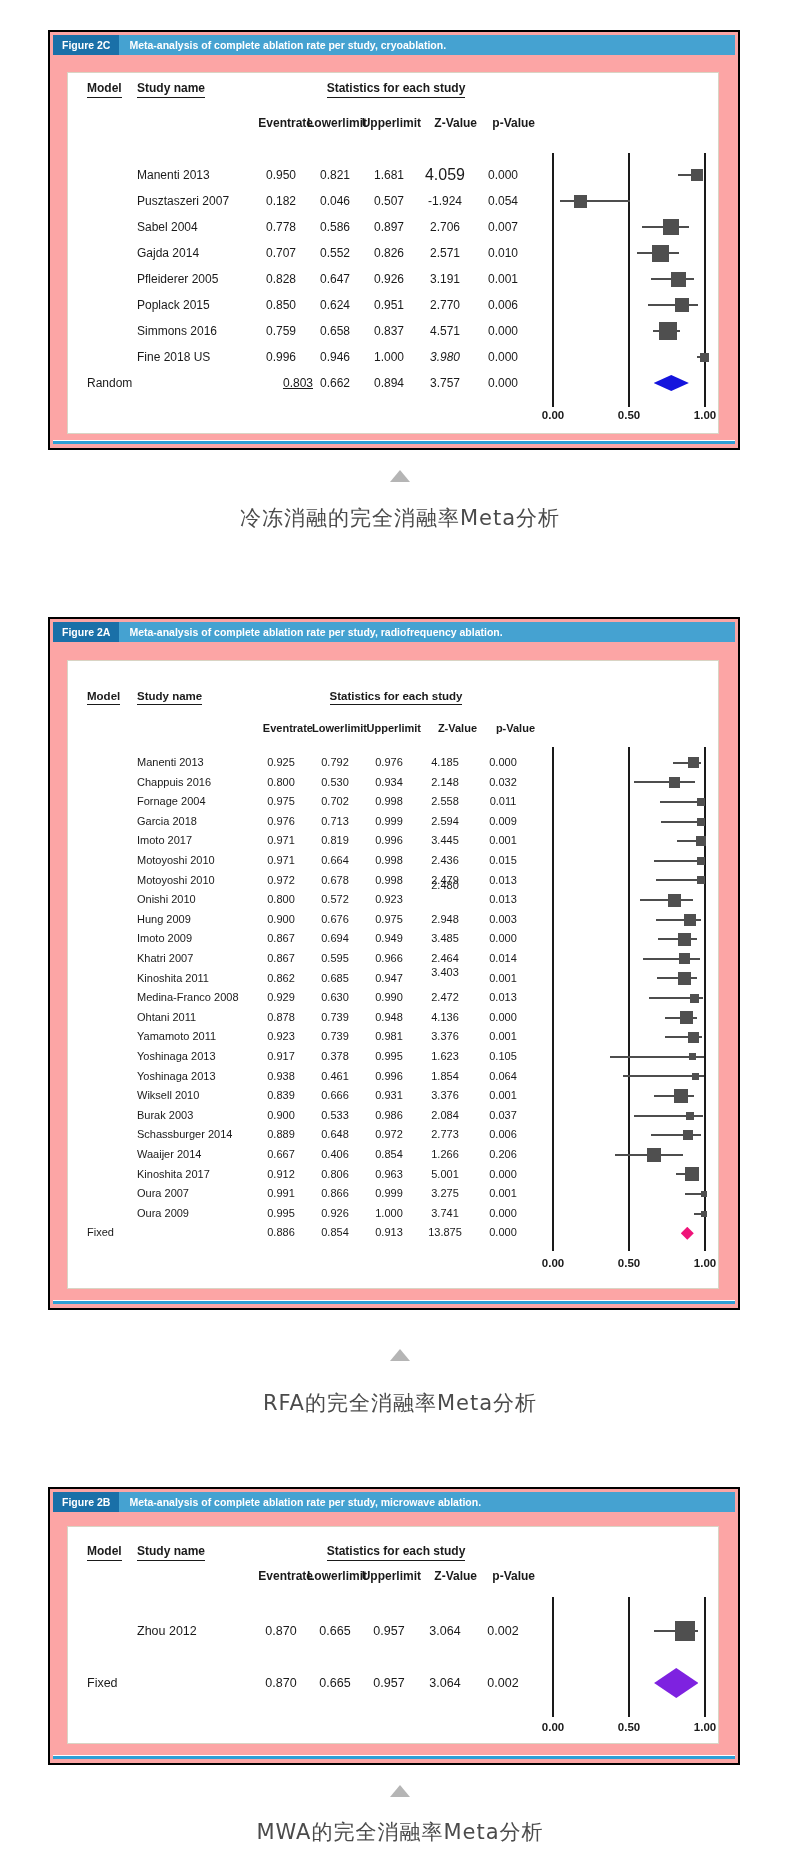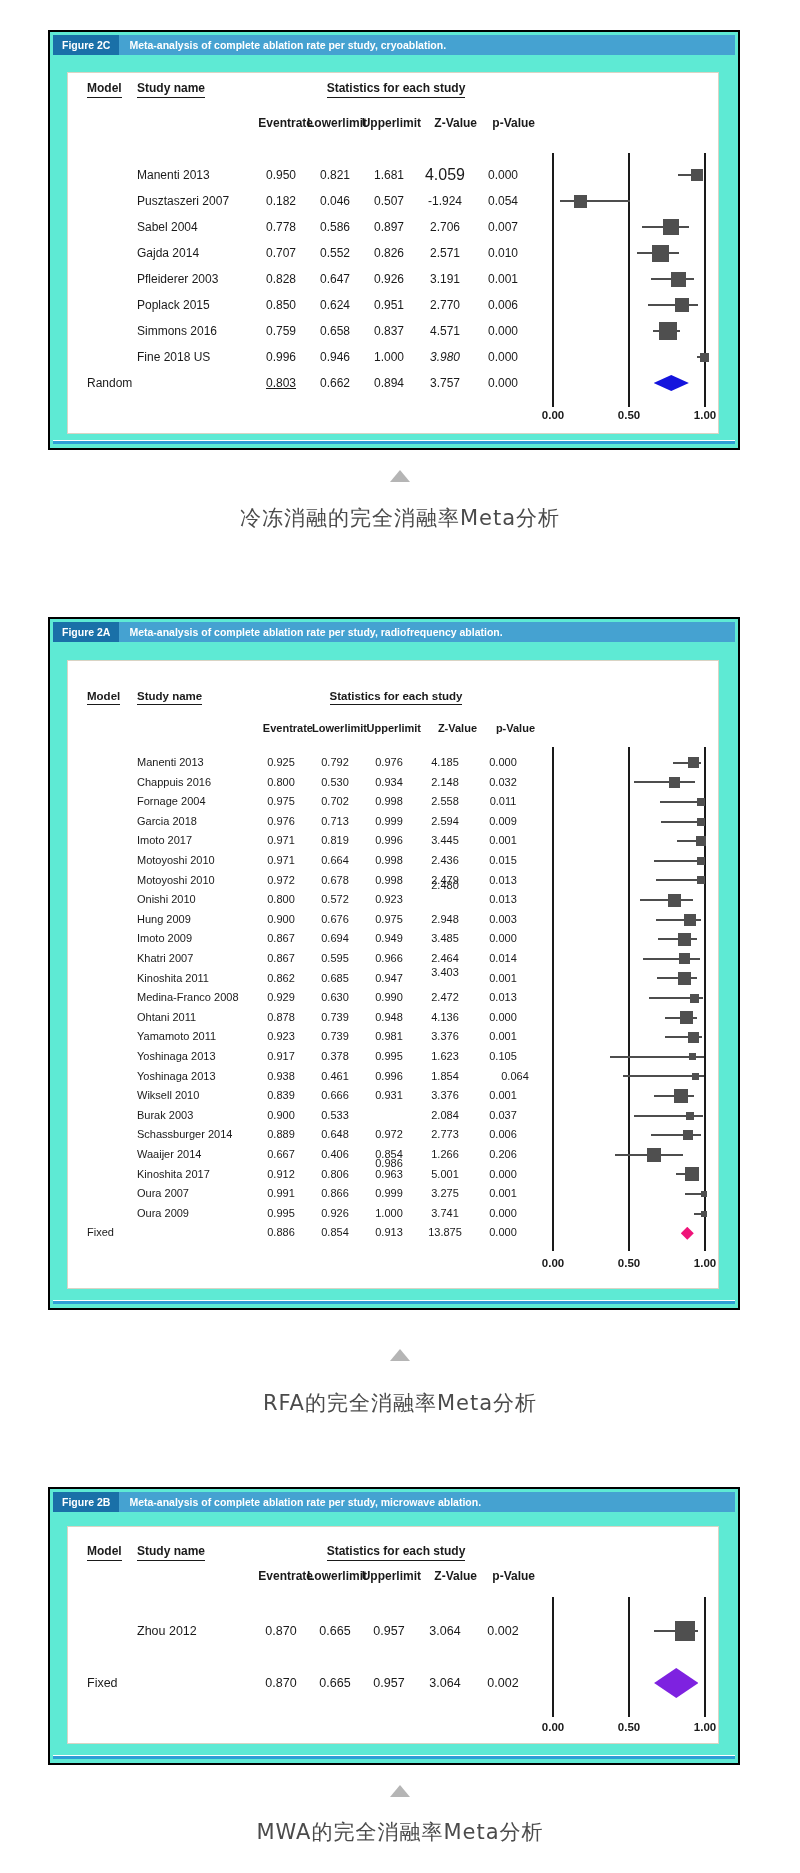--- a/index.html
+++ b/index.html
@@ -1,21 +1,21 @@
 <!DOCTYPE html>
 <html><head>
 <meta charset="utf-8">
 <style>
   html,body{margin:0;padding:0;background:#ffffff;}
   .page{position:relative;width:800px;height:1873px;background:#ffffff;overflow:hidden;
         font-family:"Liberation Sans", sans-serif;color:#1a1a1a;}
 
   
   .figure-box{position:absolute;left:48px;width:692px;box-sizing:border-box;
-              border:2px solid #000;background:#5eead4;}
+              border:2px solid #000;background:#fca5a5;}
   .f0{top:30px;height:420px;}
   .f1{top:617px;height:693px;}
   .f2{top:1487px;height:278px;}
 
   .fig-header{position:absolute;left:3px;right:3px;top:3px;height:20px;
               background:#45a2d1;display:flex;align-items:stretch;overflow:hidden;}
   .fig-label{background:#1a70a8;color:#fff;font-weight:bold;font-size:10.5px;
              display:flex;align-items:center;padding:0 9px;white-space:nowrap;}
   .fig-title{color:#fff;font-weight:bold;font-size:10.5px;display:flex;align-items:center;
              padding:0 10px;white-space:nowrap;}
@@ -124,21 +124,21 @@
           <div class="cell" style="left: 235px; width: 64px; top: 141px; height: 26px; line-height: 26px; font-size: 12px; text-align: center;">0.586</div>
           <div class="cell" style="left: 289px; width: 64px; top: 141px; height: 26px; line-height: 26px; font-size: 12px; text-align: center;">0.897</div>
           <div class="cell" style="left: 345px; width: 64px; top: 141px; height: 26px; line-height: 26px; font-size: 12px; text-align: center;">2.706</div>
           <div class="cell" style="left: 403px; width: 64px; top: 141px; height: 26px; line-height: 26px; font-size: 12px; text-align: center;">0.007</div>
           <div class="cell" style="left: 69px; width: 150px; top: 167px; height: 26px; line-height: 26px; font-size: 12px; text-align: left;">Gajda 2014</div>
           <div class="cell" style="left: 181px; width: 64px; top: 167px; height: 26px; line-height: 26px; font-size: 12px; text-align: center;">0.707</div>
           <div class="cell" style="left: 235px; width: 64px; top: 167px; height: 26px; line-height: 26px; font-size: 12px; text-align: center;">0.552</div>
           <div class="cell" style="left: 289px; width: 64px; top: 167px; height: 26px; line-height: 26px; font-size: 12px; text-align: center;">0.826</div>
           <div class="cell" style="left: 345px; width: 64px; top: 167px; height: 26px; line-height: 26px; font-size: 12px; text-align: center;">2.571</div>
           <div class="cell" style="left: 403px; width: 64px; top: 167px; height: 26px; line-height: 26px; font-size: 12px; text-align: center;">0.010</div>
-          <div class="cell" style="left: 69px; width: 150px; top: 193px; height: 26px; line-height: 26px; font-size: 12px; text-align: left;">Pfleiderer 2003</div>
+          <div class="cell" style="left: 69px; width: 150px; top: 193px; height: 26px; line-height: 26px; font-size: 12px; text-align: left;">Pfleiderer 2005</div>
           <div class="cell" style="left: 181px; width: 64px; top: 193px; height: 26px; line-height: 26px; font-size: 12px; text-align: center;">0.828</div>
           <div class="cell" style="left: 235px; width: 64px; top: 193px; height: 26px; line-height: 26px; font-size: 12px; text-align: center;">0.647</div>
           <div class="cell" style="left: 289px; width: 64px; top: 193px; height: 26px; line-height: 26px; font-size: 12px; text-align: center;">0.926</div>
           <div class="cell" style="left: 345px; width: 64px; top: 193px; height: 26px; line-height: 26px; font-size: 12px; text-align: center;">3.191</div>
           <div class="cell" style="left: 403px; width: 64px; top: 193px; height: 26px; line-height: 26px; font-size: 12px; text-align: center;">0.001</div>
           <div class="cell" style="left: 69px; width: 150px; top: 219px; height: 26px; line-height: 26px; font-size: 12px; text-align: left;">Poplack 2015</div>
           <div class="cell" style="left: 181px; width: 64px; top: 219px; height: 26px; line-height: 26px; font-size: 12px; text-align: center;">0.850</div>
           <div class="cell" style="left: 235px; width: 64px; top: 219px; height: 26px; line-height: 26px; font-size: 12px; text-align: center;">0.624</div>
           <div class="cell" style="left: 289px; width: 64px; top: 219px; height: 26px; line-height: 26px; font-size: 12px; text-align: center;">0.951</div>
           <div class="cell" style="left: 345px; width: 64px; top: 219px; height: 26px; line-height: 26px; font-size: 12px; text-align: center;">2.770</div>
@@ -149,21 +149,21 @@
           <div class="cell" style="left: 289px; width: 64px; top: 245px; height: 26px; line-height: 26px; font-size: 12px; text-align: center;">0.837</div>
           <div class="cell" style="left: 345px; width: 64px; top: 245px; height: 26px; line-height: 26px; font-size: 12px; text-align: center;">4.571</div>
           <div class="cell" style="left: 403px; width: 64px; top: 245px; height: 26px; line-height: 26px; font-size: 12px; text-align: center;">0.000</div>
           <div class="cell" style="left: 69px; width: 150px; top: 271px; height: 26px; line-height: 26px; font-size: 12px; text-align: left;">Fine 2018 US</div>
           <div class="cell" style="left: 181px; width: 64px; top: 271px; height: 26px; line-height: 26px; font-size: 12px; text-align: center;">0.996</div>
           <div class="cell" style="left: 235px; width: 64px; top: 271px; height: 26px; line-height: 26px; font-size: 12px; text-align: center;">0.946</div>
           <div class="cell" style="left: 289px; width: 64px; top: 271px; height: 26px; line-height: 26px; font-size: 12px; text-align: center;">1.000</div>
           <div class="cell" style="left: 345px; width: 64px; top: 271px; height: 26px; line-height: 26px; font-size: 12px; text-align: center; font-style: italic;">3.980</div>
           <div class="cell" style="left: 403px; width: 64px; top: 271px; height: 26px; line-height: 26px; font-size: 12px; text-align: center;">0.000</div>
           <div class="cell" style="left: 19px; width: 62px; top: 297px; height: 26px; line-height: 26px; font-size: 12px; text-align: left;">Random</div>
-          <div class="cell" style="left: 181px; width: 64px; top: 297px; height: 26px; line-height: 26px; font-size: 12px; text-align: center; text-decoration: underline;">0.803</div>
+          <div class="cell" style="left: 181px; width: 64px; top: 297px; height: 26px; line-height: 26px; font-size: 12px; text-align: right; text-decoration: underline;">0.803</div>
           <div class="cell" style="left: 235px; width: 64px; top: 297px; height: 26px; line-height: 26px; font-size: 12px; text-align: center;">0.662</div>
           <div class="cell" style="left: 289px; width: 64px; top: 297px; height: 26px; line-height: 26px; font-size: 12px; text-align: center;">0.894</div>
           <div class="cell" style="left: 345px; width: 64px; top: 297px; height: 26px; line-height: 26px; font-size: 12px; text-align: center;">3.757</div>
           <div class="cell" style="left: 403px; width: 64px; top: 297px; height: 26px; line-height: 26px; font-size: 12px; text-align: center;">0.000</div>
         </div>
       <div class="plot">
           <div class="vline" style="left: 484px; top: 80px; height: 254px;"></div>
           <div class="vline" style="left: 560px; top: 80px; height: 254px;"></div>
           <div class="vline" style="left: 636px; top: 80px; height: 254px;"></div>
           <div class="whisker" style="left: 609.792px; width: 25.232px; top: 101px;"></div>
@@ -323,31 +323,31 @@
           <div class="cell" style="left: 181px; width: 64px; top: 386px; height: 19.6px; line-height: 19.6px; font-size: 11px; text-align: center;">0.917</div>
           <div class="cell" style="left: 235px; width: 64px; top: 386px; height: 19.6px; line-height: 19.6px; font-size: 11px; text-align: center;">0.378</div>
           <div class="cell" style="left: 289px; width: 64px; top: 386px; height: 19.6px; line-height: 19.6px; font-size: 11px; text-align: center;">0.995</div>
           <div class="cell" style="left: 345px; width: 64px; top: 386px; height: 19.6px; line-height: 19.6px; font-size: 11px; text-align: center;">1.623</div>
           <div class="cell" style="left: 403px; width: 64px; top: 386px; height: 19.6px; line-height: 19.6px; font-size: 11px; text-align: center;">0.105</div>
           <div class="cell" style="left: 69px; width: 150px; top: 405.6px; height: 19.6px; line-height: 19.6px; font-size: 11px; text-align: left;">Yoshinaga 2013</div>
           <div class="cell" style="left: 181px; width: 64px; top: 405.6px; height: 19.6px; line-height: 19.6px; font-size: 11px; text-align: center;">0.938</div>
           <div class="cell" style="left: 235px; width: 64px; top: 405.6px; height: 19.6px; line-height: 19.6px; font-size: 11px; text-align: center;">0.461</div>
           <div class="cell" style="left: 289px; width: 64px; top: 405.6px; height: 19.6px; line-height: 19.6px; font-size: 11px; text-align: center;">0.996</div>
           <div class="cell" style="left: 345px; width: 64px; top: 405.6px; height: 19.6px; line-height: 19.6px; font-size: 11px; text-align: center;">1.854</div>
-          <div class="cell" style="left: 415px; width: 64px; top: 405.6px; height: 19.6px; line-height: 19.6px; font-size: 11px; text-align: center;">0.064</div>
+          <div class="cell" style="left: 403px; width: 64px; top: 405.6px; height: 19.6px; line-height: 19.6px; font-size: 11px; text-align: center;">0.064</div>
           <div class="cell" style="left: 69px; width: 150px; top: 425.2px; height: 19.6px; line-height: 19.6px; font-size: 11px; text-align: left;">Wiksell 2010</div>
           <div class="cell" style="left: 181px; width: 64px; top: 425.2px; height: 19.6px; line-height: 19.6px; font-size: 11px; text-align: center;">0.839</div>
           <div class="cell" style="left: 235px; width: 64px; top: 425.2px; height: 19.6px; line-height: 19.6px; font-size: 11px; text-align: center;">0.666</div>
           <div class="cell" style="left: 289px; width: 64px; top: 425.2px; height: 19.6px; line-height: 19.6px; font-size: 11px; text-align: center;">0.931</div>
           <div class="cell" style="left: 345px; width: 64px; top: 425.2px; height: 19.6px; line-height: 19.6px; font-size: 11px; text-align: center;">3.376</div>
           <div class="cell" style="left: 403px; width: 64px; top: 425.2px; height: 19.6px; line-height: 19.6px; font-size: 11px; text-align: center;">0.001</div>
           <div class="cell" style="left: 69px; width: 150px; top: 444.8px; height: 19.6px; line-height: 19.6px; font-size: 11px; text-align: left;">Burak 2003</div>
           <div class="cell" style="left: 181px; width: 64px; top: 444.8px; height: 19.6px; line-height: 19.6px; font-size: 11px; text-align: center;">0.900</div>
           <div class="cell" style="left: 235px; width: 64px; top: 444.8px; height: 19.6px; line-height: 19.6px; font-size: 11px; text-align: center;">0.533</div>
-          <div class="cell" style="left: 289px; width: 64px; top: 444.8px; height: 19.6px; line-height: 19.6px; font-size: 11px; text-align: center; margin-top: 48px;">0.986</div>
+          <div class="cell" style="left: 289px; width: 64px; top: 444.8px; height: 19.6px; line-height: 19.6px; font-size: 11px; text-align: center;">0.986</div>
           <div class="cell" style="left: 345px; width: 64px; top: 444.8px; height: 19.6px; line-height: 19.6px; font-size: 11px; text-align: center;">2.084</div>
           <div class="cell" style="left: 403px; width: 64px; top: 444.8px; height: 19.6px; line-height: 19.6px; font-size: 11px; text-align: center;">0.037</div>
           <div class="cell" style="left: 69px; width: 150px; top: 464.4px; height: 19.6px; line-height: 19.6px; font-size: 11px; text-align: left;">Schassburger 2014</div>
           <div class="cell" style="left: 181px; width: 64px; top: 464.4px; height: 19.6px; line-height: 19.6px; font-size: 11px; text-align: center;">0.889</div>
           <div class="cell" style="left: 235px; width: 64px; top: 464.4px; height: 19.6px; line-height: 19.6px; font-size: 11px; text-align: center;">0.648</div>
           <div class="cell" style="left: 289px; width: 64px; top: 464.4px; height: 19.6px; line-height: 19.6px; font-size: 11px; text-align: center;">0.972</div>
           <div class="cell" style="left: 345px; width: 64px; top: 464.4px; height: 19.6px; line-height: 19.6px; font-size: 11px; text-align: center;">2.773</div>
           <div class="cell" style="left: 403px; width: 64px; top: 464.4px; height: 19.6px; line-height: 19.6px; font-size: 11px; text-align: center;">0.006</div>
           <div class="cell" style="left: 69px; width: 150px; top: 484px; height: 19.6px; line-height: 19.6px; font-size: 11px; text-align: left;">Waaijer 2014</div>
           <div class="cell" style="left: 181px; width: 64px; top: 484px; height: 19.6px; line-height: 19.6px; font-size: 11px; text-align: center;">0.667</div>

